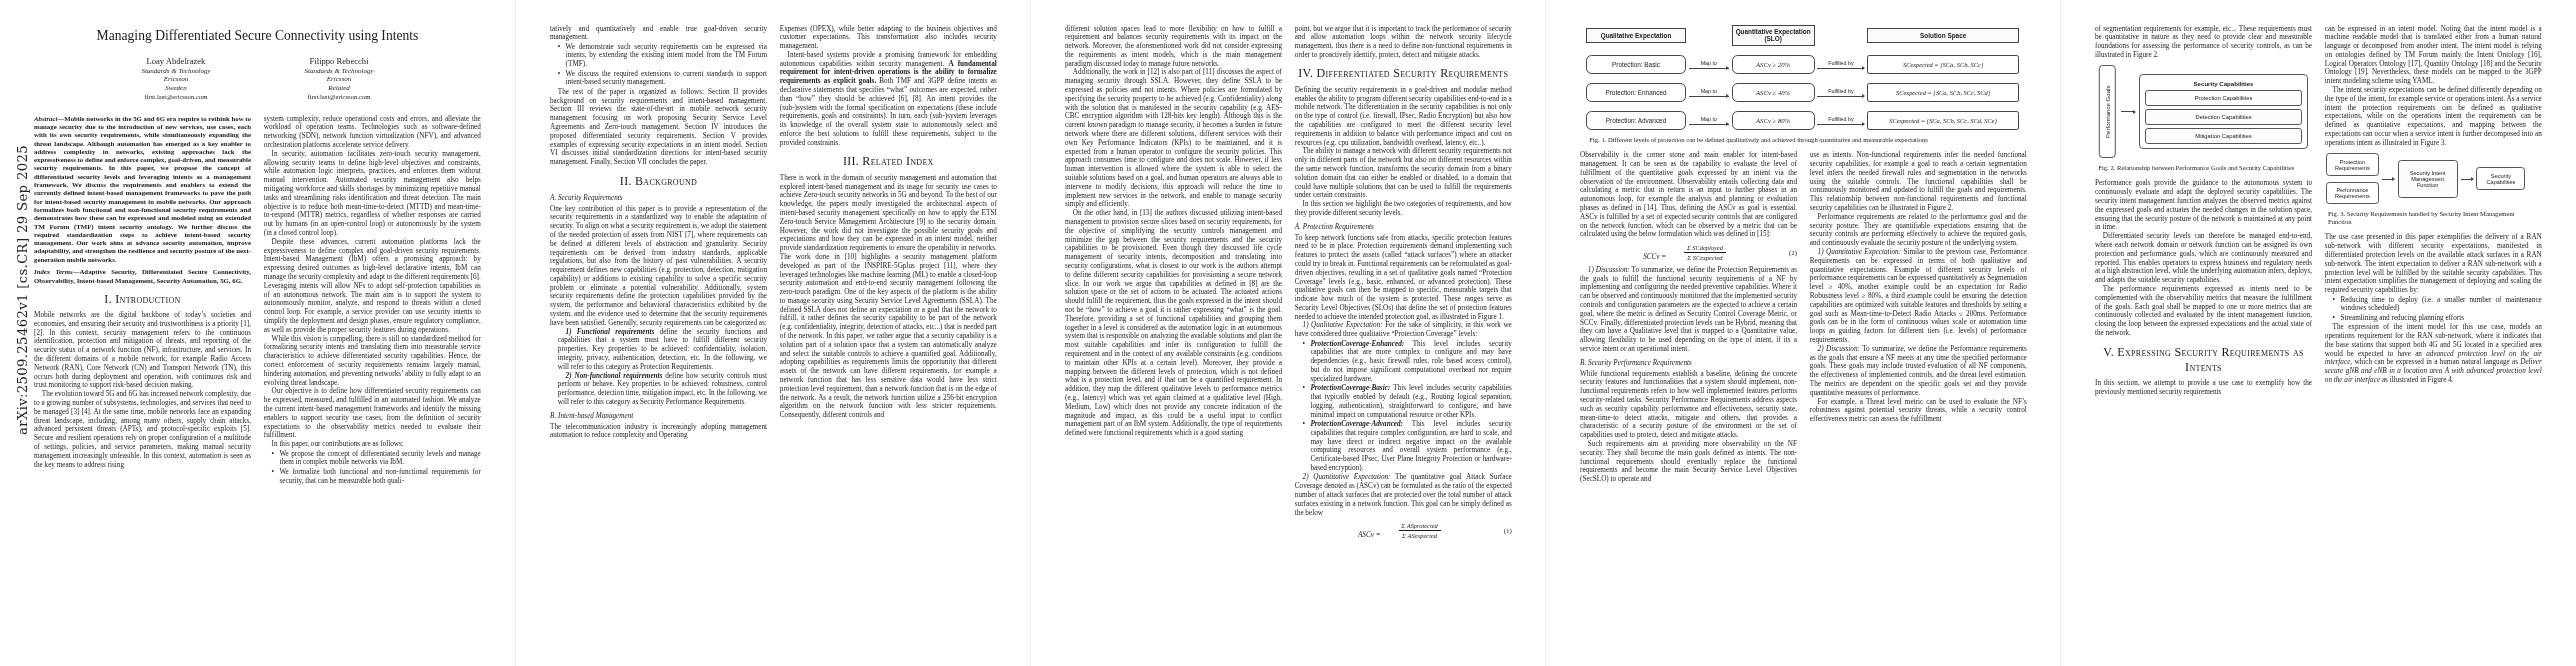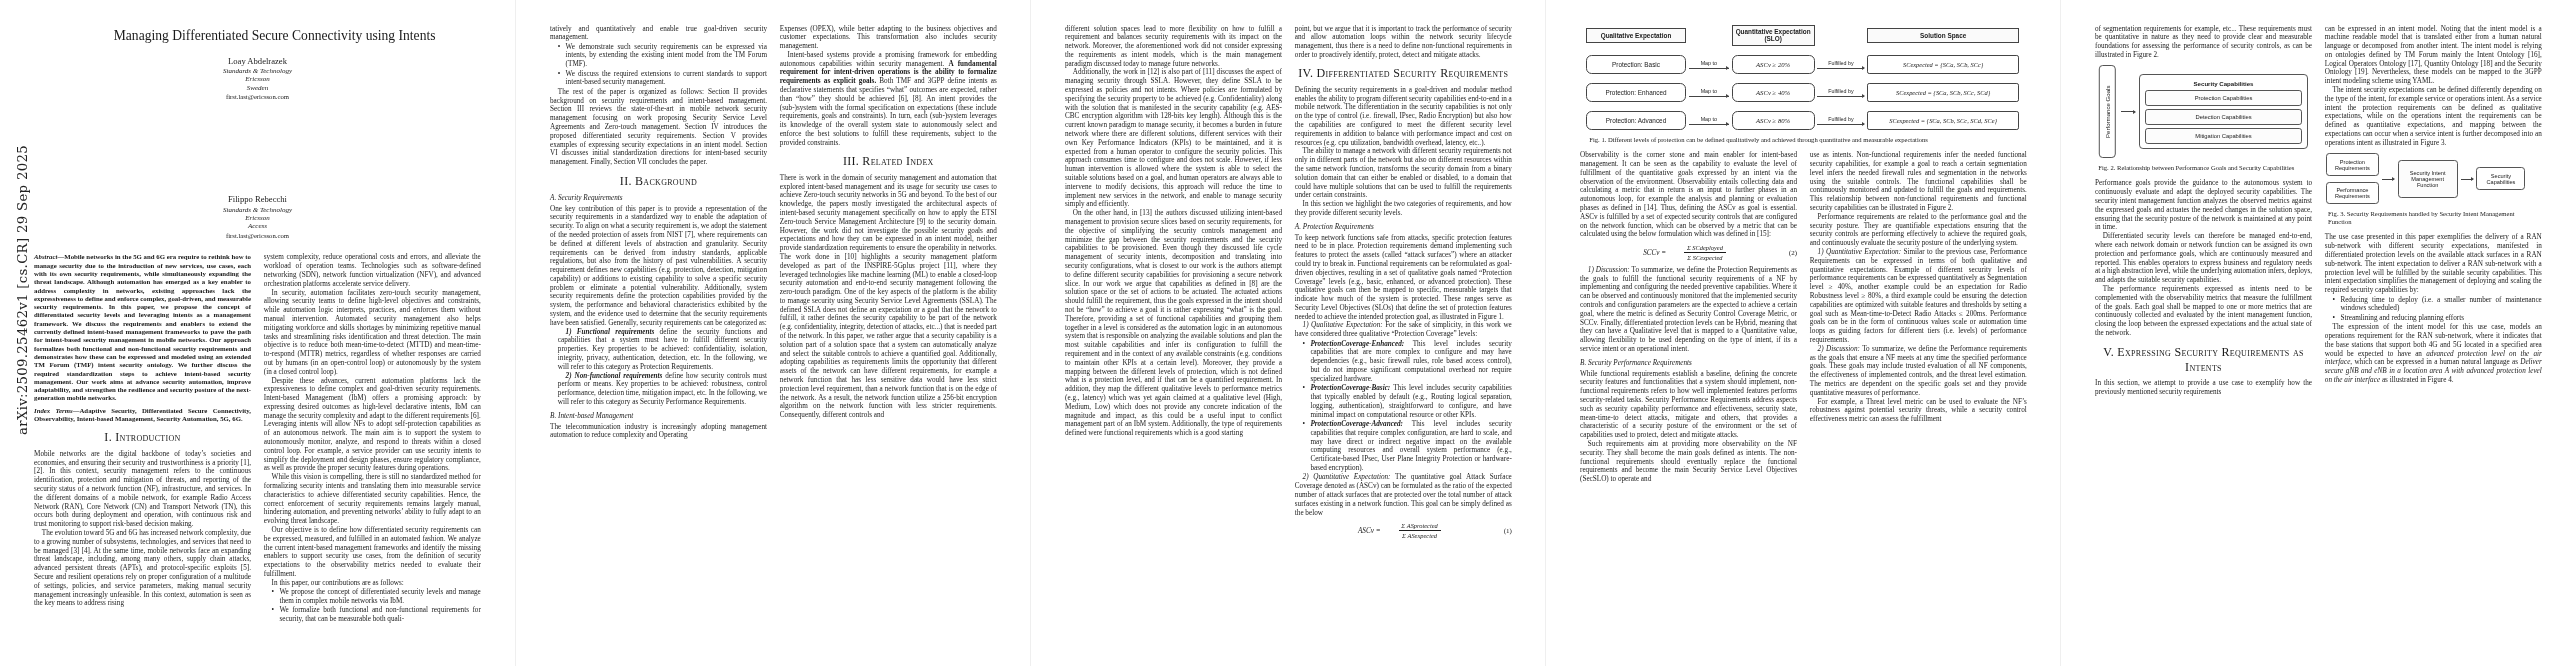--- a/index.html
+++ b/index.html
@@ -6,23 +6,23 @@
   body { background:#ffffff; }
   .strip { width:2576px; height:667px; display:flex; background:#fff;
            font-family:"Liberation Serif","DejaVu Serif",serif; color:#1a1a1a; }
   .page { position:relative; width:515px; height:667px; padding:24.5px 34px 20px 34px;
           overflow:hidden; flex:none; background:#fff; }
   .page + .page { border-left:0.6px solid #efefef; }
 
   .cols { display:flex; gap:12.8px; }
   .col { width:217px; flex:none; }
 
-  .title { text-align:right; font-weight:normal; font-size:13.6px; line-height:16.7px;
+  .title { text-align:center; font-weight:normal; font-size:13.6px; line-height:16.7px;
            width:356px; margin:3.3px auto 11px auto; }
-  .authors { display:flex; justify-content:center; gap:94px; text-align:center; margin-bottom:14.5px;flex-direction:column; }
+  .authors { display:flex; justify-content:center; gap:94px; text-align:center; margin-bottom:14.5px; }
   .author .name { font-size:8.6px; margin-bottom:1.7px; }
   .author .aff { font-style:italic; font-size:7px; line-height:8.3px; }
   .author .email { font-size:6.7px; margin-top:1.1px; }
 
   .arxiv { position:absolute; top:435px; left:14.5px; transform:rotate(-90deg);
            transform-origin:0 0; white-space:nowrap; font-size:13.3px; color:#222;
            letter-spacing:0.3px; font-family:"DejaVu Serif",serif; }
 
   .abs { font-weight:bold; font-size:6.8px; line-height:8.3px; text-align:justify; margin-bottom:4.4px; }
   .abs .abslead { font-style:italic; }
@@ -35,21 +35,21 @@
   .lead-i  { font-style:italic; }
   .bseg { font-weight:bold; }
   .iseg { font-style:italic; }
 
   .bullet { display:flex; font-size:7.2px; line-height:8.8px; margin:0.6px 0 0.6px 7.8px; }
   .bullet::before { content:"•"; width:7.8px; flex:none; }
   .bullet .bt { flex:1; text-align:justify; }
   .nlist { margin-left:7.8px; }
 
   .eq { display:flex; align-items:center; margin:5px 0; font-style:italic; font-size:7.2px; }
-  .eq .eqbody { flex:1; display:flex; justify-content:center; align-items:center; gap:18px; }
+  .eq .eqbody { flex:1; display:flex; justify-content:center; align-items:flex-end; gap:18px; }
   .frac { display:inline-flex; flex-direction:column; text-align:center; font-size:6.4px; line-height:7.2px; }
   .frac .num { border-bottom:0.6px solid #1a1a1a; padding:0 2.8px 0.6px 2.8px; }
   .frac .den { padding-top:0.6px; }
   .eqno { font-style:normal; font-size:7px; }
 
   .fig-cap { font-size:6.6px; line-height:7.8px; margin:5.6px 3.3px 7.8px 3.3px; text-align:left; }
 
   
   .fig1wrap { margin:0 auto 2.2px auto; width:434px; }
   .f1grid { display:grid; grid-template-columns:100px 40px 83px 47px 152px;
@@ -99,21 +99,21 @@
         <div class="name">Loay Abdelrazek</div>
         <div class="aff">Standards &amp; Technology</div>
         <div class="aff">Ericsson</div>
         <div class="aff">Sweden</div>
         <div class="email">first.last@ericsson.com</div>
       </div>
       <div class="author">
         <div class="name">Filippo Rebecchi</div>
         <div class="aff">Standards &amp; Technology</div>
         <div class="aff">Ericsson</div>
-        <div class="aff">Access</div>
+        <div class="aff">Related</div>
         <div class="email">first.last@ericsson.com</div>
       </div>
     </div>
     <div class="cols">
       <div class="col">
         <p class="abs"><span class="abslead">Abstract—</span><span>Mobile networks in the 5G and 6G era require to rethink how to manage security due to the introduction of new services, use cases, each with its own security requirements, while simultaneously expanding the threat landscape. Although automation has emerged as a key enabler to address complexity in networks, existing approaches lack the expressiveness to define and enforce complex, goal-driven, and measurable security requirements. In this paper, we propose the concept of differentiated security levels and leveraging intents as a management framework. We discuss the requirements and enablers to extend the currently defined intent-based management frameworks to pave the path for intent-based security management in mobile networks. Our approach formalizes both functional and non-functional security requirements and demonstrates how these can be expressed and modeled using an extended TM Forum (TMF) intent security ontology. We further discuss the required standardization steps to achieve intent-based security management. Our work aims at advance security automation, improve adaptability, and strengthen the resilience and security posture of the next-generation mobile networks.</span></p>
         <p class="abs"><span class="abslead">Index Terms—</span><span>Adaptive Security, Differentiated Secure Connectivity, Observability, Intent-based Management, Security Automation, 5G, 6G.</span></p>
         <h2 class="sec">I. Introduction</h2>
         <p class="p noind">Mobile networks are the digital backbone of today’s societies and economies, and ensuring their security and trustworthiness is a priority [1], [2]. In this context, security management refers to the continuous identification, protection and mitigation of threats, and reporting of the security status of a network function (NF), infrastructure, and services. In the different domains of a mobile network, for example Radio Access Network (RAN), Core Network (CN) and Transport Network (TN), this occurs both during deployment and operation, with continuous risk and trust monitoring to support risk-based decision making.</p>
         <p class="p">The evolution toward 5G and 6G has increased network complexity, due to a growing number of subsystems, technologies, and services that need to be managed [3] [4]. At the same time, mobile networks face an expanding threat landscape, including, among many others, supply chain attacks, advanced persistent threats (APTs), and protocol-specific exploits [5]. Secure and resilient operations rely on proper configuration of a multitude of settings, policies, and service parameters, making manual security management increasingly unfeasible. In this context, automation is seen as the key means to address rising</p>
@@ -143,21 +143,21 @@
             <span class="bt">We demonstrate such security requirements can be expressed via intents, by extending the existing intent model from the TM Forum (TMF).</span>
           </div>
         <div class="bullet">
             <span class="bt">We discuss the required extensions to current standards to support intent-based security management.</span>
           </div>
         <p class="p">The rest of the paper is organized as follows: Section II provides background on security requirements and intent-based management. Section III reviews the state-of-the-art in mobile network security management focusing on work proposing Security Service Level Agreements and Zero-touch management. Section IV introduces the proposed differentiated security requirements. Section V provides examples of expressing security expectations in an intent model. Section VI discusses initial standardization directions for intent-based security management. Finally, Section VII concludes the paper.</p>
         <h2 class="sec">II. Background</h2>
         <h3 class="sub">A. Security Requirements</h3>
         <p class="p noind">One key contribution of this paper is to provide a representation of the security requirements in a standardized way to enable the adaptation of security. To align on what a security requirement is, we adopt the statement of the needed protection of assets from NIST [7], where requirements can be defined at different levels of abstraction and granularity. Security requirements can be derived from industry standards, applicable regulations, but also from the history of past vulnerabilities. A security requirement defines new capabilities (e.g. protection, detection, mitigation capability) or additions to existing capability to solve a specific security problem or eliminate a potential vulnerability. Additionally, system security requirements define the protection capabilities provided by the system, the performance and behavioral characteristics exhibited by the system, and the evidence used to determine that the security requirements have been satisfied. Generally, security requirements can be categorized as:</p>
         <p class="p nlist"><span class="lead-bi">1) Functional requirements</span> <span>define the security functions and capabilities that a system must have to fulfill different security properties. Key properties to be achieved: confidentiality, isolation, integrity, privacy, authentication, detection, etc. In the following, we will refer to this category as Protection Requirements.</span></p>
-        <p class="p nlist"><span class="lead-bi">2) Non-functional requirements</span> <span>define how security controls must perform or means. Key properties to be achieved: robustness, control performance, detection time, mitigation impact, etc. In the following, we will refer to this category as Security Performance Requirements.</span></p>
+        <p class="p nlist"><span class="lead-bi">2) Non-functional requirements</span> <span>define how security controls must perform or behave. Key properties to be achieved: robustness, control performance, detection time, mitigation impact, etc. In the following, we will refer to this category as Security Performance Requirements.</span></p>
         <h3 class="sub">B. Intent-based Management</h3>
         <p class="p noind">The telecommunication industry is increasingly adopting management automation to reduce complexity and Operating</p>
       </div>
       <div class="col">
         <p class="p noind">Expenses (OPEX), while better adapting to the business objectives and customer expectations. This transformation also includes security management.</p>
         <p class="p"><span>Intent-based systems provide a promising framework for embedding autonomous capabilities within security management.</span> <span class="bseg">A fundamental requirement for intent-driven operations is the ability to formalize requirements as explicit goals.</span> <span>Both TMF and 3GPP define intents as declarative statements that specifies “what” outcomes are expected, rather than “how” they should be achieved [6], [8]. An intent provides the (sub-)system with the formal specification on expectations (these include requirements, goals and constraints). In turn, each (sub-)system leverages its knowledge of the overall system state to autonomously select and enforce the best solutions to fulfill these requirements, subject to the provided constraints.</span></p>
         <h2 class="sec">III. Related Index</h2>
         <p class="p noind">There is work in the domain of security management and automation that explored intent-based management and its usage for security use cases to achieve Zero-touch security networks in 5G and beyond. To the best of our knowledge, the papers mostly investigated the architectural aspects of intent-based security management specifically on how to apply the ETSI Zero-touch Service Management Architecture [9] to the security domain. However, the work did not investigate the possible security goals and expectations and how they can be expressed in an intent model, neither provide standardization requirements to ensure the operability in networks. The work done in [10] highlights a security management platform developed as part of the INSPIRE-5Gplus project [11], where they leveraged technologies like machine learning (ML) to enable a closed-loop security automation and end-to-end security management following the zero-touch paradigm. One of the key aspects of the platform is the ability to manage security using Security Service Level Agreements (SSLA). The defined SSLA does not define an expectation or a goal that the network to fulfill, it rather defines the security capability to be part of the network (e.g. confidentiality, integrity, detection of attacks, etc...) that is needed part of the network. In this paper, we rather argue that a security capability is a solution part of a solution space that a system can automatically analyze and select the suitable controls to achieve a quantified goal. Additionally, adopting capabilities as requirements limits the opportunity that different assets of the network can have different requirements, for example a network function that has less sensitive data would have less strict protection level requirement, than a network function that is on the edge of the network. As a result, the network function utilize a 256-bit encryption algorithm on the network function with less stricter requirements. Consequently, different controls and</p>
       </div>
     </div>

